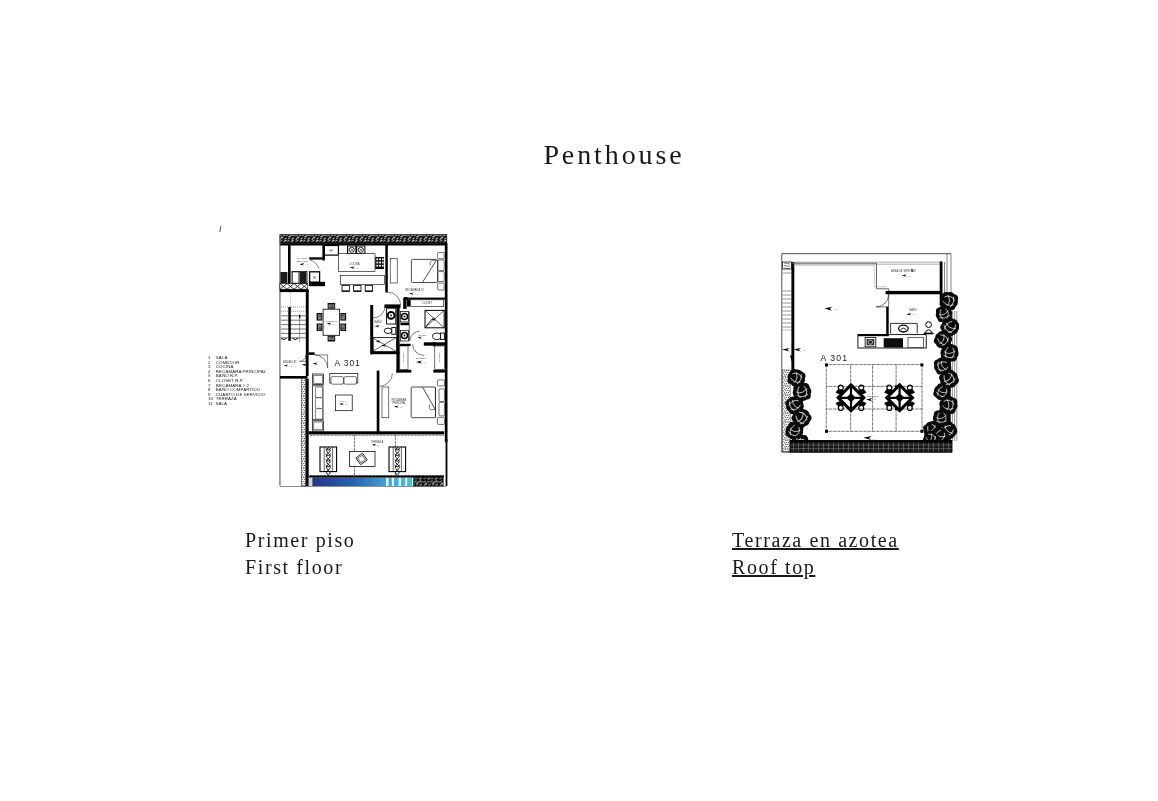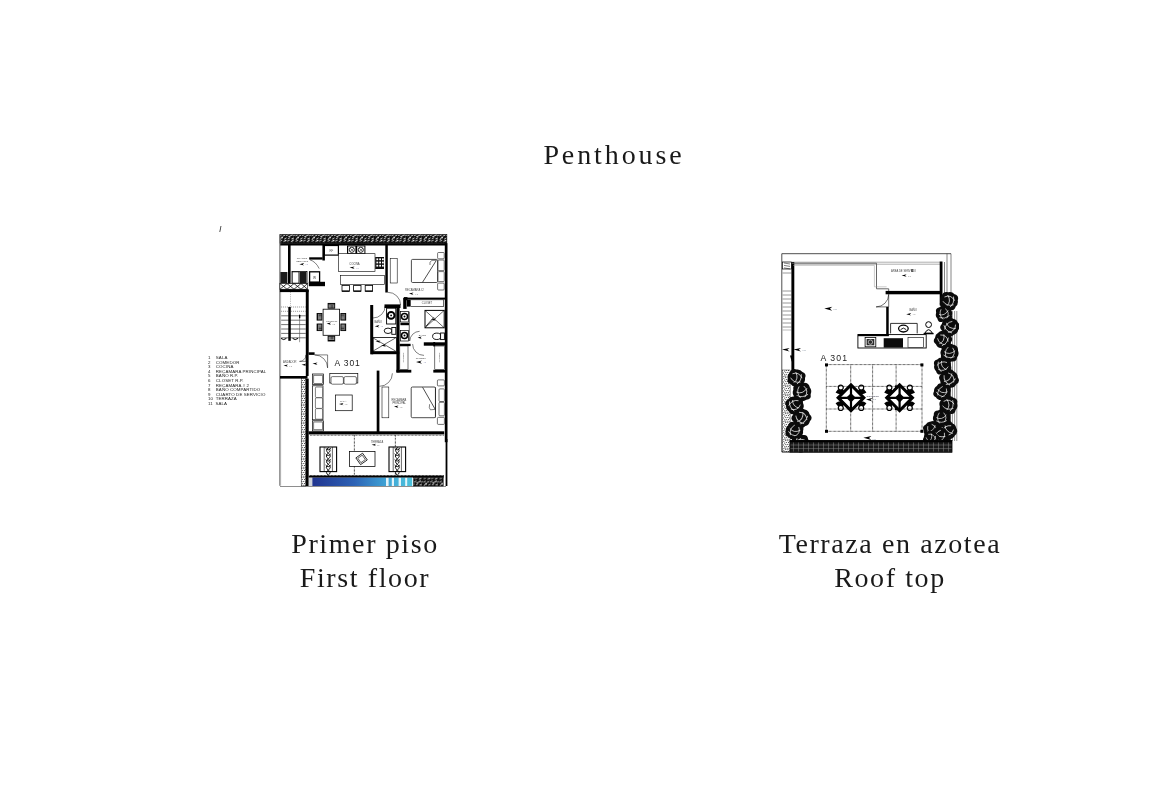--- a/index.html
+++ b/index.html
@@ -1,23 +1,23 @@
 <!DOCTYPE html>
 <html><head>
 <meta charset="utf-8">
 <style>
   html,body{margin:0;padding:0;background:#fff;}
   body{width:1158px;height:801px;position:relative;overflow:hidden;
        font-family:"Liberation Sans",sans-serif;}
   .serif{font-family:"Liberation Serif",serif;color:#1a1a1a;}
   #title{position:absolute;left:0;top:139px;width:1228px;text-align:center;
          font-size:28px;letter-spacing:2.9px;}
-  .cap{position:absolute;font-size:28px;line-height:34px;text-align:center;letter-spacing:1.6px;}
+  .cap{position:absolute;font-size:20px;line-height:27px;text-align:left;letter-spacing:1.6px;}
   #cap1{left:245px;top:527px;width:240px;}
-  #cap2{left:770px;top:527px;width:240px;}
+  #cap2{left:732px;top:527px;width:240px;text-decoration:underline;}
   #legend{position:absolute;left:208px;top:356px;font-size:4.4px;line-height:4.6px;
           color:#222;white-space:pre;letter-spacing:0.1px;}
   #imark{position:absolute;left:219px;top:224px;font-size:9px;font-style:italic;color:#333;}
 </style>
 </head>
 <body>
 
 <div id="title" class="serif">Penthouse</div>
 
 <div id="cap1" class="cap serif">Primer piso<br>First floor</div>

